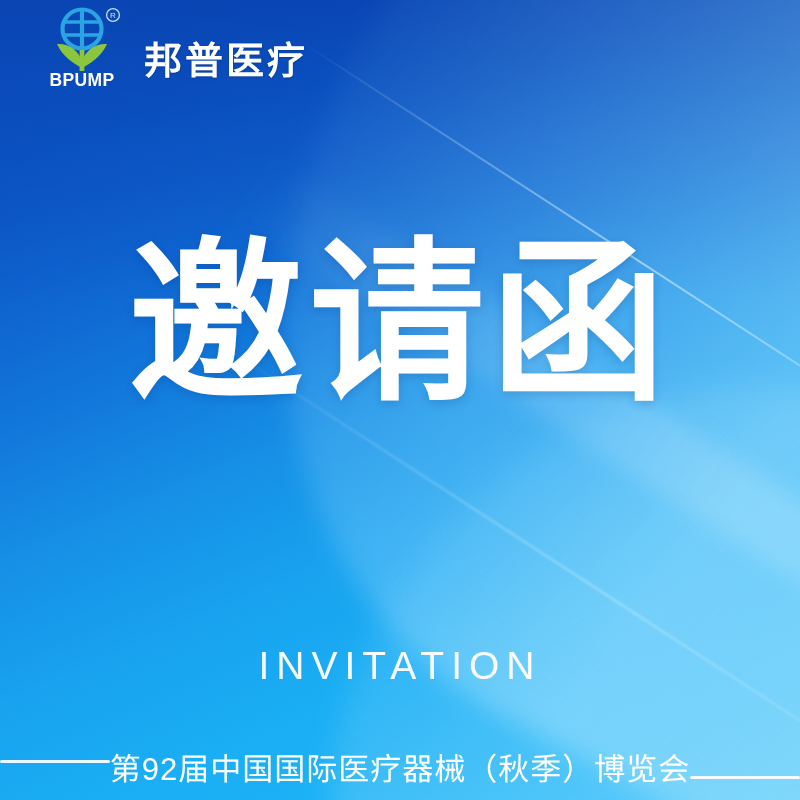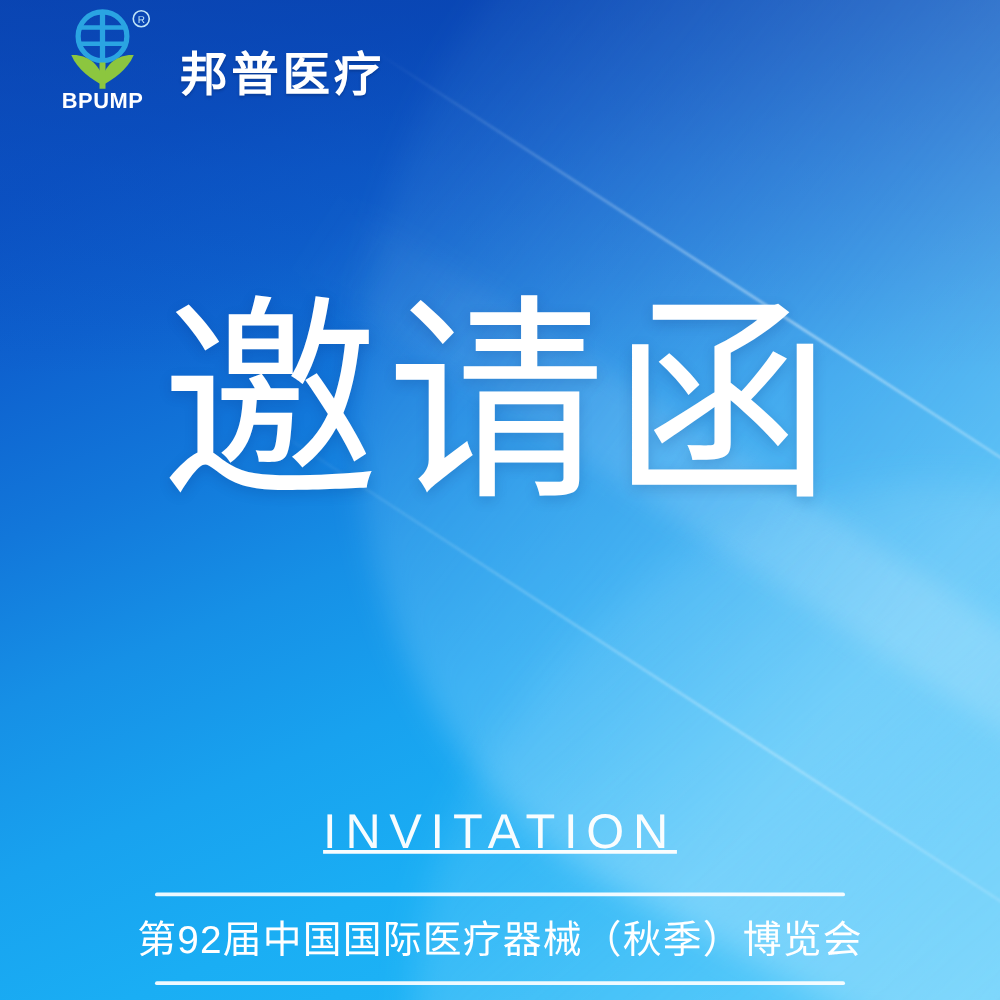--- a/index.html
+++ b/index.html
@@ -148,21 +148,21 @@
     top: 236px;
     left: 0;
     width: 100%;
     text-align: center;
     z-index: 5;
   }
   .title {
     display: inline-block;
     color: #ffffff;
     font-size: 175px;
-    font-weight: 400;
+    font-weight: 700;
     line-height: 1;
     letter-spacing: 6px;
     white-space: nowrap;
     text-shadow: 0 3px 10px rgba(0,40,110,0.18);
   }
 
   
   .subtitle-wrap {
     position: absolute;
     top: 508px;
@@ -193,32 +193,30 @@
   }
   .english {
     display: inline-block;
     color: #ffffff;
     font-size: 39px;
     font-weight: 400;
     letter-spacing: 7px;
     line-height: 1;
     white-space: nowrap;
     opacity: 0.97;
-    text-decoration: underline;
   }
 
   
   .footer {
     position: absolute;
     left: 0;
     bottom: 12px;
     width: 100%;
     z-index: 5;
     display: flex;
-    flex-direction: column;
     align-items: center;
   }
   .rule {
     width: 552px;
     height: 3px;
     background: rgba(255,255,255,0.92);
     border-radius: 2px;
   }
   .rule-top { margin-bottom: 17px; }
   .rule-bottom { margin-top: 15px; }

